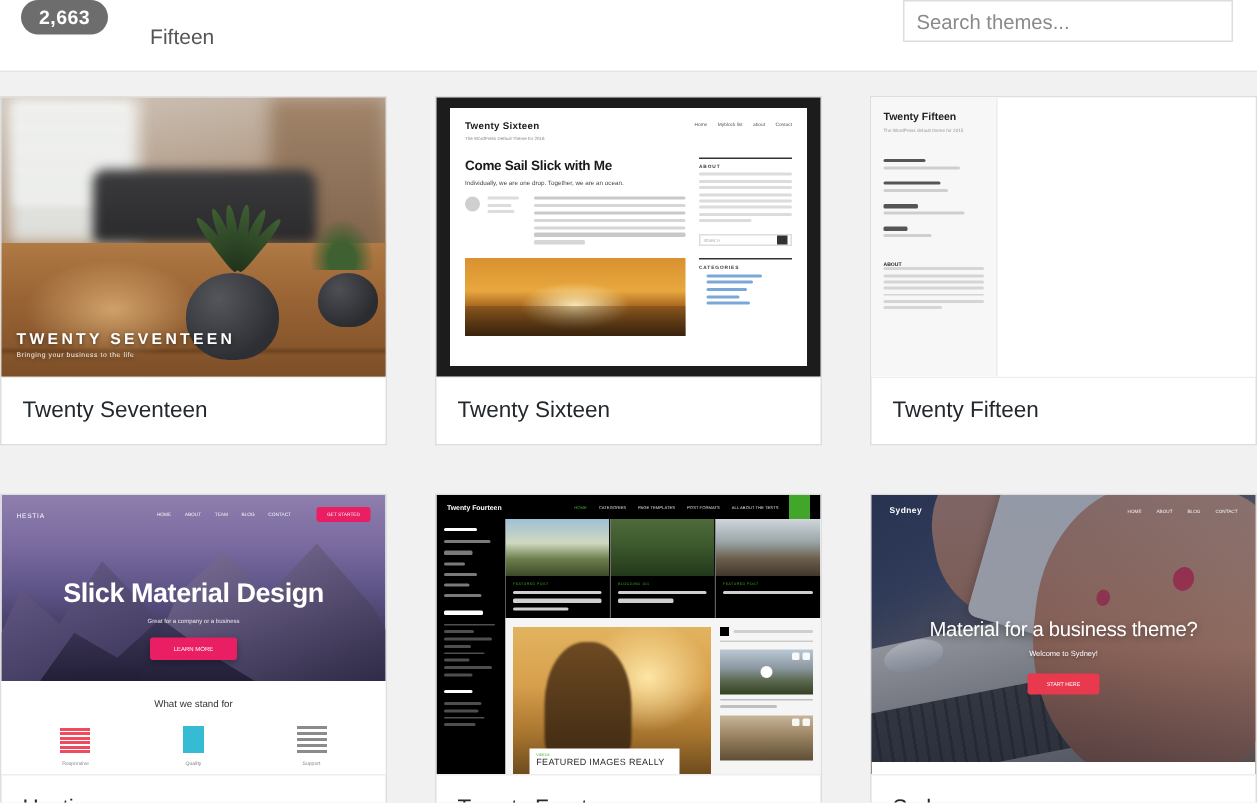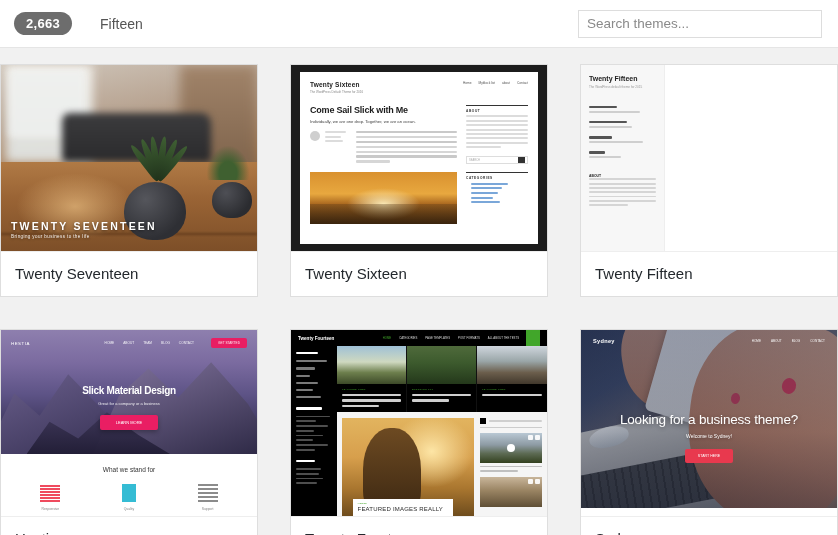--- a/index.html
+++ b/index.html
@@ -9,21 +9,21 @@
     font-family: "Liberation Sans", sans-serif;
     overflow: hidden;
   }
 
   
   .toolbar {
     height: 48px;
     background: #fff;
     border-bottom: 1px solid #e5e5e5;
     display: flex;
-    align-items: center;
+    align-items: flex-start;
     padding: 0 16px 0 14px;
     position: relative;
   }
   .count-badge {
     background: #6d6d6d;
     color: #fff;
     font-size: 13px;
     font-weight: bold;
     border-radius: 12px;
     padding: 4px 12px;
@@ -51,21 +51,21 @@
   .filter-link {
     display: flex; align-items: center; gap: 6px;
     font-size: 14px; color: #555;
     padding: 0 12px; margin-left: 6px;
     cursor: pointer; white-space: nowrap;
   }
   .gear { width: 15px; height: 15px; display: block; fill: #777; }
 
   .search-wrap { margin-left: auto; }
   .search-input {
-    width: 244px; height: 28px;
+    width: 220px; height: 28px;
     border: 1px solid #ddd;
     background: #fff;
     font-size: 13.5px;
     color: #32373c;
     padding: 0 8px;
     font-family: "Liberation Sans", sans-serif;
     outline: none;
     margin-left: 36px;
   }
   .search-input::placeholder { color: #8a8a8a; }
@@ -268,21 +268,21 @@
     background: linear-gradient(180deg,#4a4268,#211d35);
     clip-path: polygon(0 100%,16% 46%,36% 74%,56% 30%,78% 68%,100% 100%);
     opacity: .95;
   }
   .h-nav { position: absolute; top: 8px; left: 10px; right: 10px; display: flex; align-items: center; }
   .h-logo { font-size: 4.4px; color: #fff; letter-spacing: .5px; }
   .h-links { margin-left: auto; display: flex; gap: 9px; align-items: center; }
   .h-links span { font-size: 3.2px; color: rgba(255,255,255,.9); }
   .h-cta-sm { background: #e91e63; color: #fff; font-size: 3px; padding: 3px 7px; border-radius: 2px; margin-left: 8px; }
   .h-hero-txt { position: absolute; top: 44%; left: 0; right: 0; text-align: center; }
-  .h-h1 { font-size: 10px; font-weight: bold; color: #fff; letter-spacing: -.3px; }
+  .h-h1 { font-size: 18px; font-weight: bold; color: #fff; letter-spacing: -.3px; }
   .h-h2 { font-size: 4px; color: rgba(255,255,255,.88); margin-top: 5px; }
   .h-btn {
     display: inline-block; margin-top: 9px; background: #e91e63; color: #fff;
     font-size: 4px; padding: 5px 16px; border-radius: 2px; box-shadow: 0 2px 5px rgba(0,0,0,.3);
   }
   .h-feat { padding: 12px 10px 0; text-align: center; }
   .h-feat-h { font-size: 6.5px; color: #333; }
   .h-cols { display: flex; justify-content: space-around; margin-top: 11px; }
   .h-col { width: 56px; }
   .h-ico { width: 20px; height: 18px; margin: 0 auto; }
@@ -686,21 +686,21 @@
       <div class="sy-nav">
         <div class="sy-logo">Sydney</div>
         <div class="sy-links">
           <span>HOME</span>
           <span>ABOUT</span>
           <span>BLOG</span>
           <span>CONTACT</span>
         </div>
       </div>
       <div class="sy-hero">
-        <div class="sy-h1">Looking for a business theme?</div>
+        <div class="sy-h1">Material for a business theme?</div>
         <div class="sy-h2">Welcome to Sydney!</div>
         <div class="sy-btn">START HERE</div>
       </div>
       <div class="sy-strip"></div>
     </div>
     <div class="theme-name">Sydney</div>
   </div>
 
 </div>
 

